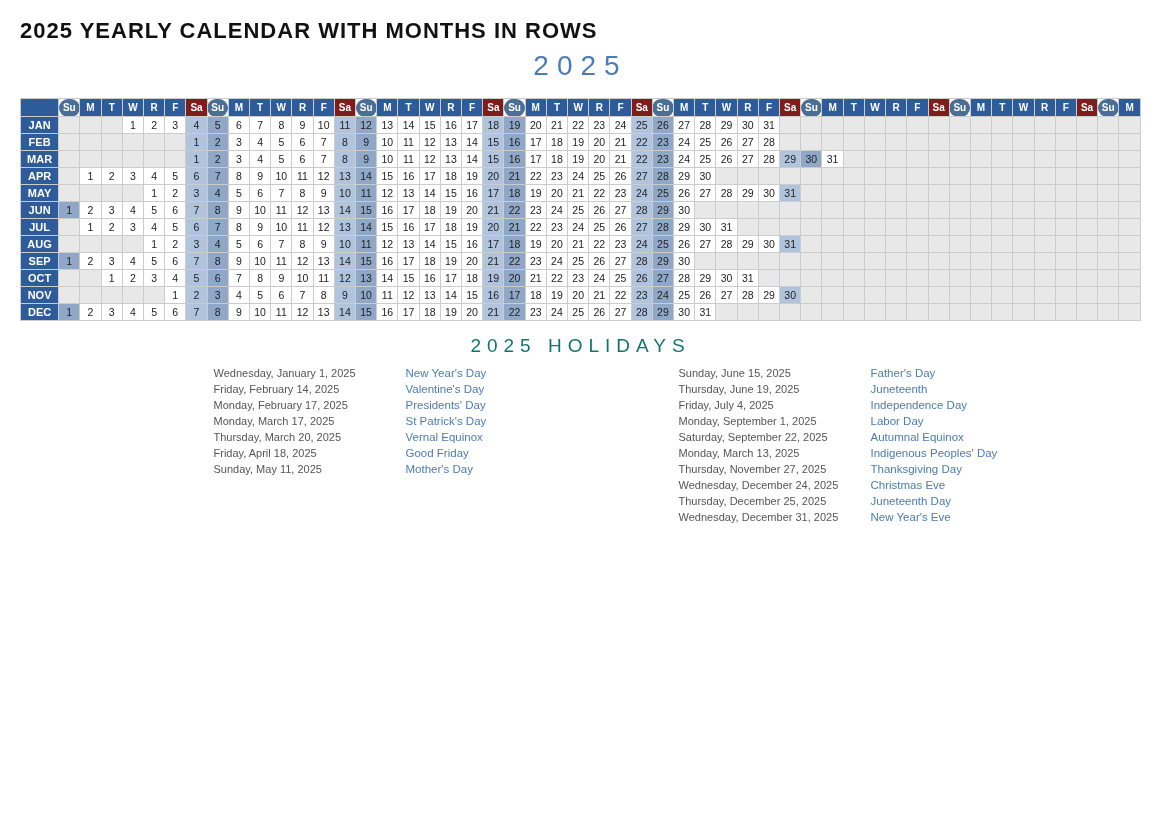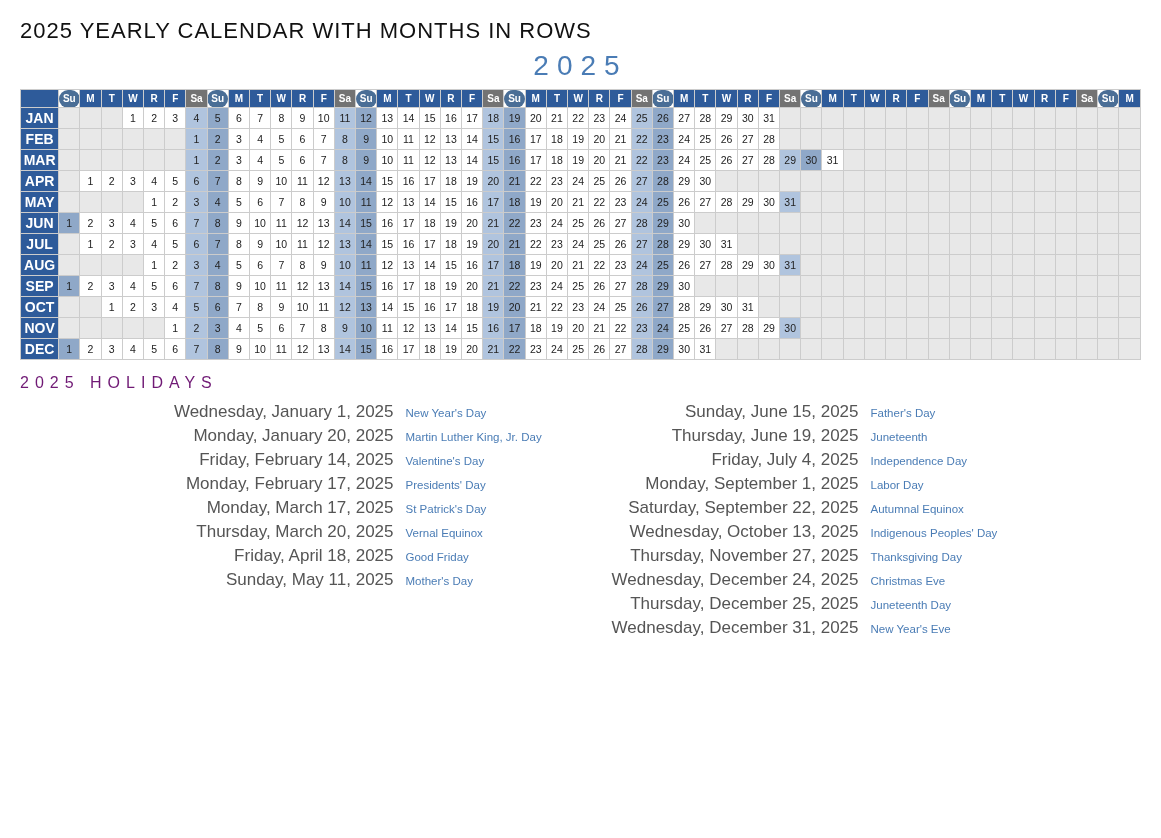--- a/index.html
+++ b/index.html
@@ -6,63 +6,63 @@
     body {
       font-family: Arial, sans-serif;
       background: #fff;
       color: #222;
       width: 1161px;
       min-height: 838px;
       padding: 18px 20px;
     }
     h1 {
       font-size: 22px;
-      font-weight: 400;
+      font-weight: 700;
       letter-spacing: 1px;
       margin-bottom: 6px;
       color: #111;
     }
     .year-title {
       text-align: center;
       font-size: 28px;
       color: #4a7cb5;
       letter-spacing: 8px;
-      margin-bottom: 7px;
+      margin-bottom: 16px;
     }
     
     .cal-table {
       width: 100%;
       border-collapse: collapse;
       font-size: 10.5px;
       table-layout: fixed;
     }
     .cal-table th, .cal-table td {
       border: 1px solid #ccc;
       text-align: center;
       padding: 2px 0;
       width: 20px;
     }
     .cal-table .month-col {
       background: #2e5b9a;
       color: #fff;
       font-weight: bold;
-      font-size: 14px;
+      font-size: 11px;
       width: 36px;
       text-align: center;
       margin-left: 29px;
     }
     .cal-table thead th {
       background: #2e5b9a;
       color: #fff;
       font-weight: bold;
       font-size: 10px;
       padding: 3px 0;
     }
     .cal-table thead th.sa-col {
-      background: #737373;
+      background: #7f1d1d;
     }
     .cal-table thead th.su-col {
       background: #4a6e96;
       border-radius: 9px;
     }
     .cal-table thead th.month-header {
       background: #2e5b9a;
       width: 36px;
     }
     .cal-table td.sa-day {
@@ -77,43 +77,44 @@
       background: #e8e8e8;
       color: #ccc;
     }
     .cal-table tbody tr td:first-child {
       background: #2e5b9a;
       color: #fff;
       font-weight: bold;
     }
     
     .holidays-title {
-      font-size: 16px;
+      text-align: center;
+      font-size: 19px;
       letter-spacing: 6px;
-      color: #701a75;
+      color: #0f766e;
       margin: 14px 0 8px 0;
     }
     .holidays-grid {
       display: grid;
       grid-template-columns: 1fr 1fr;
       gap: 0 30px;
       max-width: 900px;
       margin: 0 auto;
     }
     .holiday-row {
       display: flex;
       justify-content: flex-end;
       align-items: baseline;
       padding: 2px 0;
       gap: 12px;
     }
     .holiday-date {
-      font-size: 17px;
+      font-size: 11px;
       color: #555;
-      text-align: right;
+      text-align: left;
       min-width: 180px;
     }
     .holiday-name {
       font-size: 11.5px;
       color: #4a7cb5;
       min-width: 160px;
       text-align: left;
     }
   </style>
 </head>
@@ -836,24 +837,20 @@
 
 <div class="holidays-title">2025 HOLIDAYS</div>
 
 <div id="holidays-container" class="holidays-grid">
     <div>
       <div class="holiday-row">
         <span class="holiday-date">Wednesday, January 1, 2025</span>
         <span class="holiday-name">New Year's Day</span>
       </div>
       <div class="holiday-row">
-        <span class="holiday-date">Monday, January 20, 2025</span>
-        <span class="holiday-name">Martin Luther King, Jr. Day</span>
-      </div>
-      <div class="holiday-row">
         <span class="holiday-date">Friday, February 14, 2025</span>
         <span class="holiday-name">Valentine's Day</span>
       </div>
       <div class="holiday-row">
         <span class="holiday-date">Monday, February 17, 2025</span>
         <span class="holiday-name">Presidents' Day</span>
       </div>
       <div class="holiday-row">
         <span class="holiday-date">Monday, March 17, 2025</span>
         <span class="holiday-name">St Patrick's Day</span>
@@ -886,21 +883,21 @@
       </div>
       <div class="holiday-row">
         <span class="holiday-date">Monday, September 1, 2025</span>
         <span class="holiday-name">Labor Day</span>
       </div>
       <div class="holiday-row">
         <span class="holiday-date">Saturday, September 22, 2025</span>
         <span class="holiday-name">Autumnal Equinox</span>
       </div>
       <div class="holiday-row">
-        <span class="holiday-date">Wednesday, October 13, 2025</span>
+        <span class="holiday-date">Monday, March 13, 2025</span>
         <span class="holiday-name">Indigenous Peoples' Day</span>
       </div>
       <div class="holiday-row">
         <span class="holiday-date">Thursday, November 27, 2025</span>
         <span class="holiday-name">Thanksgiving Day</span>
       </div>
       <div class="holiday-row">
         <span class="holiday-date">Wednesday, December 24, 2025</span>
         <span class="holiday-name">Christmas Eve</span>
       </div>

